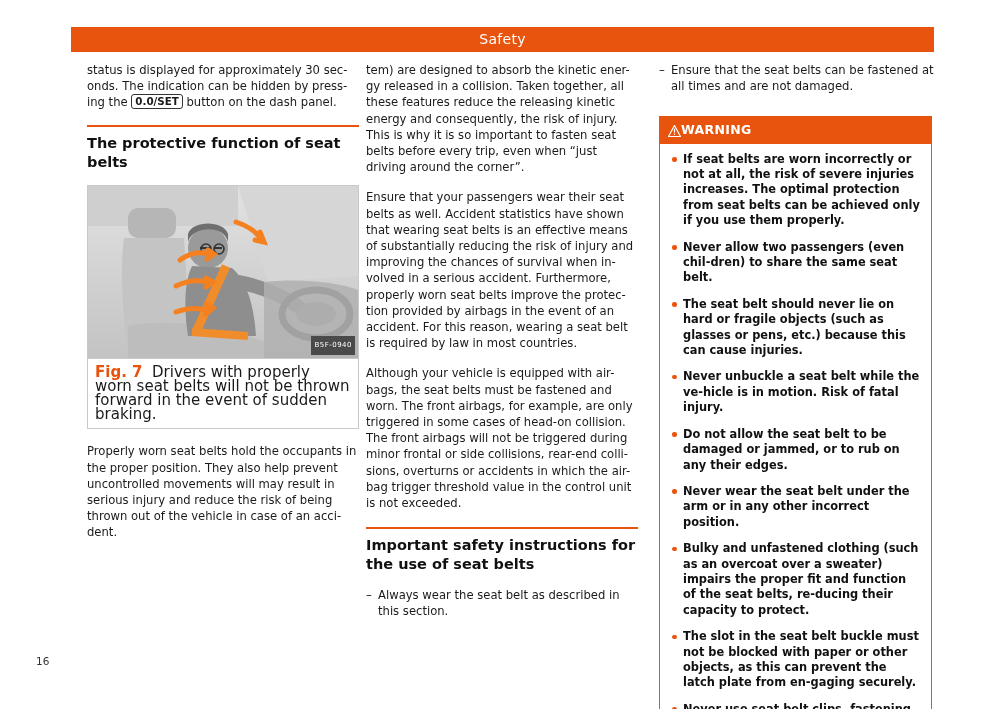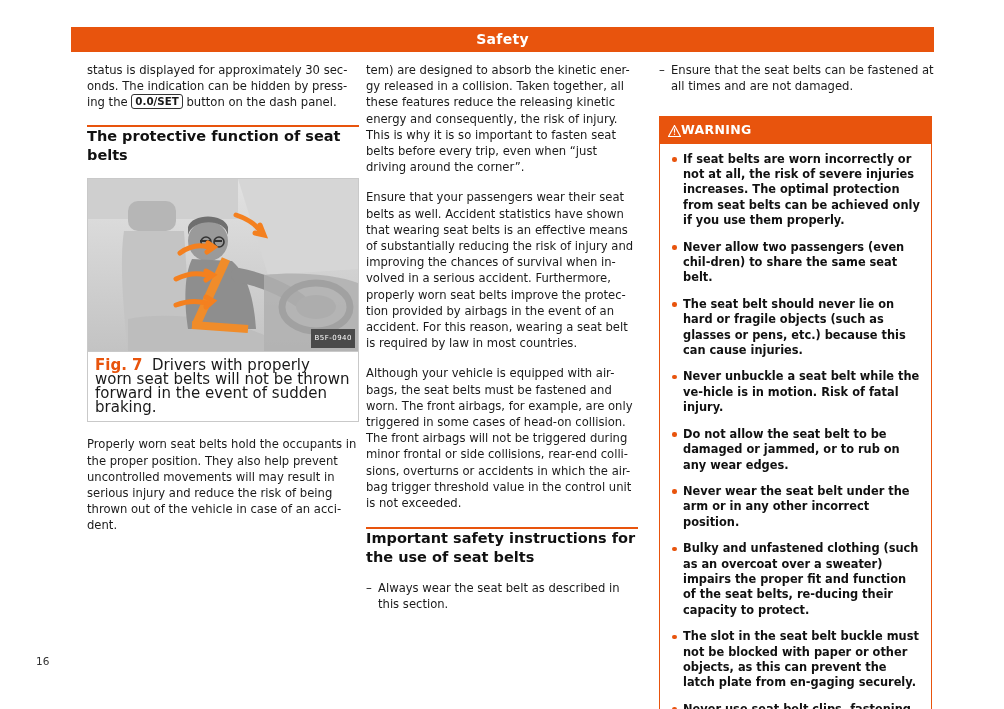--- a/index.html
+++ b/index.html
@@ -25,21 +25,21 @@
     position: absolute;
     left: 71px;
     top: 27px;
     width: 863px;
     height: 25px;
     background: #e8540d;
   }
   .header-title {
     color: #ffffff;
     font-size: 14px;
-    font-weight: bold;
+    font-weight: normal;
     text-align: center;
     line-height: 25px;
     letter-spacing: 0.3px;
   }
   .content {
     position: absolute;
     left: 71px;
     top: 62px;
     width: 863px;
     height: 585px;
@@ -57,20 +57,21 @@
   .col-3 { left: 588px; width: 275px; }
 
   p { margin: 0 0 14px 0; }
 
   .heading {
     font-size: 14.5px;
     font-weight: bold;
     line-height: 19px;
     color: #111;
     border-top: 2px solid #e8540d;
+    padding-top: 7px;
     margin: 16px 0 13px 0;
   }
   .heading.first { margin-top: 14px; }
 
   
   .key {
     display: inline-block;
     border: 1px solid #333;
     border-radius: 3px;
     padding: 0 3px;
@@ -285,21 +286,21 @@
             </svg>
           </span>
           <span>WARNING</span>
         </div>
         <div class="warning-body">
           <ul class="bullets">
             <li>If seat belts are worn incorrectly or not at all, the risk of severe injuries increases. The optimal protection from seat belts can be achieved only if you use them properly.</li>
             <li>Never allow two passengers (even chil-dren) to share the same seat belt.</li>
             <li>The seat belt should never lie on hard or fragile objects (such as glasses or pens, etc.) because this can cause injuries.</li>
             <li>Never unbuckle a seat belt while the ve-hicle is in motion. Risk of fatal injury.</li>
-            <li>Do not allow the seat belt to be damaged or jammed, or to rub on any wear edges.</li>
+            <li>Do not allow the seat belt to be damaged or jammed, or to rub on any their edges.</li>
             <li>Never wear the seat belt under the arm or in any other incorrect position.</li>
             <li>Bulky and unfastened clothing (such as an overcoat over a sweater) impairs the proper fit and function of the seat belts, re-ducing their capacity to protect.</li>
             <li>The slot in the seat belt buckle must not be blocked with paper or other objects, as this can prevent the latch plate from en-gaging securely.</li>
             <li>Never use seat belt clips, fastening rings or similar items to alter the position of the belt webbing.</li>
 
           </ul>
         </div>
       </div>
     </div>
 

